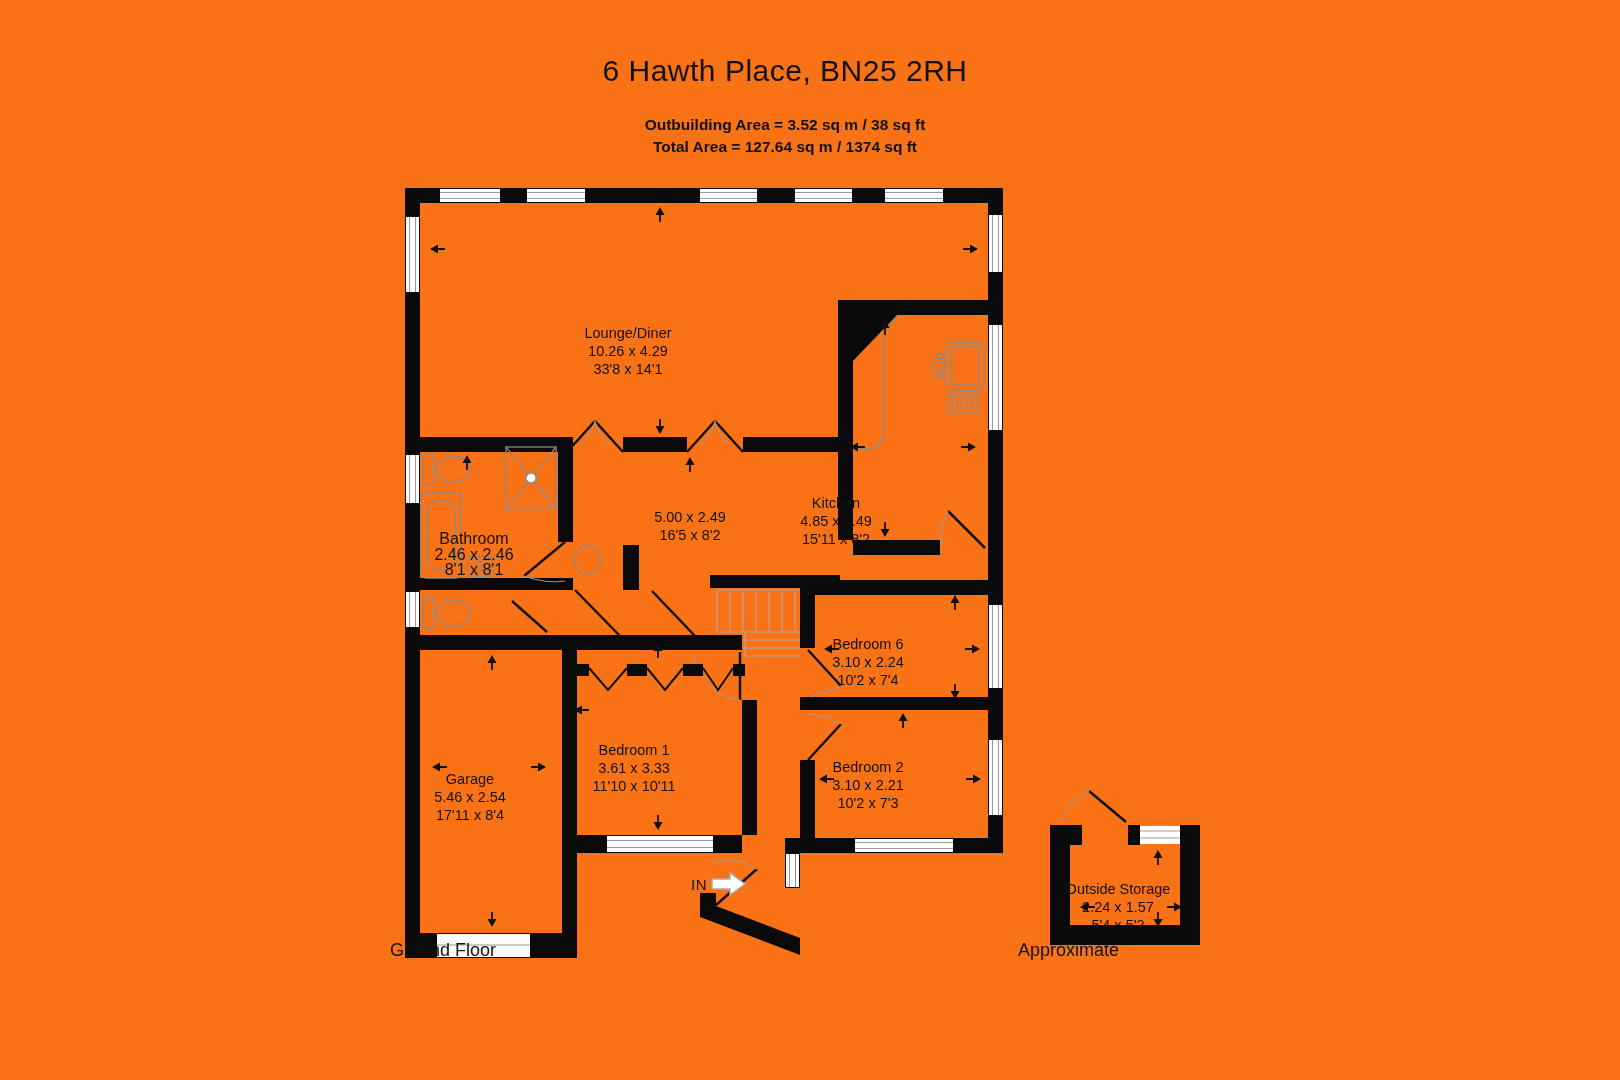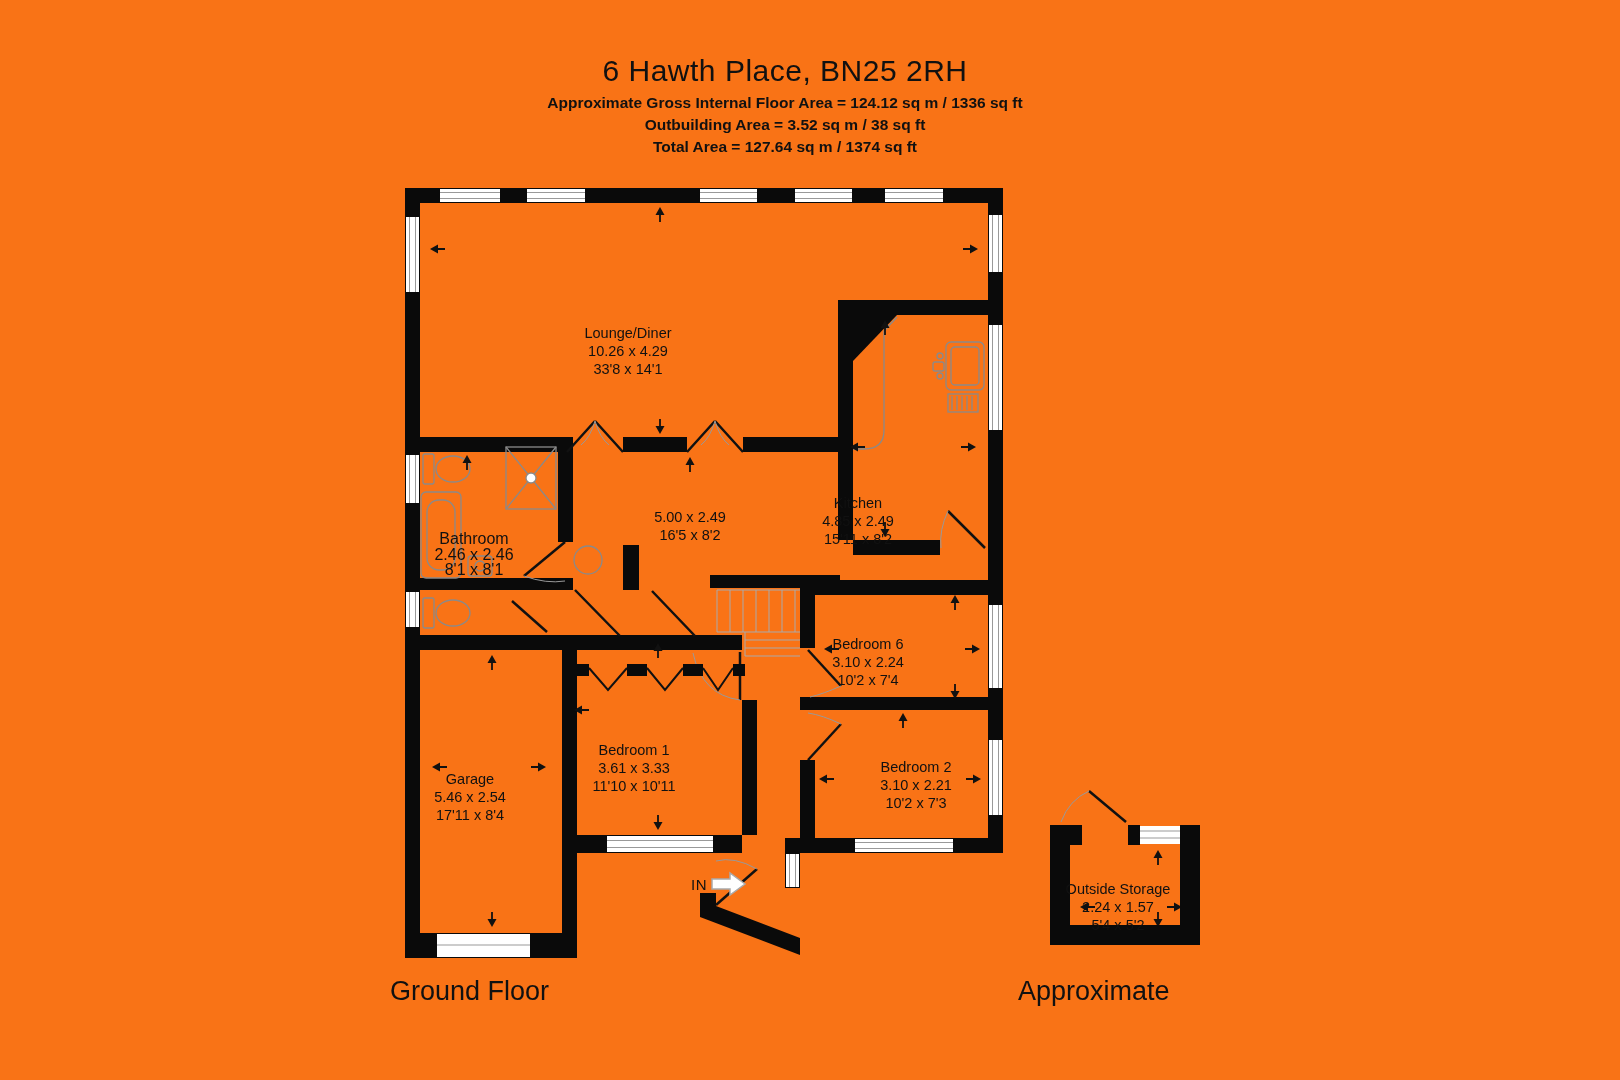--- a/index.html
+++ b/index.html
@@ -5,32 +5,31 @@
   html,body{margin:0;padding:0;background:#fff;}
   .page{position:relative;width:1620px;height:1080px;background:#f97316;overflow:hidden;
         font-family:"Liberation Sans","DejaVu Sans",sans-serif;color:#111;}
   .plan-svg{position:absolute;left:0;top:0;width:1620px;height:1080px;}
   .hdr{position:absolute;left:785px;transform:translateX(-50%);white-space:nowrap;text-align:center;}
   .hdr.title{top:54px;font-size:30px;letter-spacing:.5px;}
   .hdr.sub{font-size:15.5px;font-weight:bold;}
   .lbl{position:absolute;transform:translate(-50%,-50%);text-align:center;white-space:nowrap;
        font-size:14.5px;line-height:18px;margin-top:34px;}
   .lbl.small{font-size:16px;line-height:15.5px;}
-  .floor-name{position:absolute;font-size:27px;margin-top:36px;}
+  .floor-name{position:absolute;font-size:18px;}
   .in-label{position:absolute;transform:translate(-50%,-50%);font-size:15px;letter-spacing:.5px;text-align:right;}
   .disclaimer{position:absolute;left:787px;top:973px;transform:translateX(-50%);
               font-size:14.5px;white-space:nowrap;}
 </style>
 </head>
 <body>
 
 <div class="page">
 
   <div class="hdr title">6 Hawth Place, BN25 2RH</div>
-  <div class="hdr sub" style="top:94px">Approximate Gross Internal Floor Area = 124.12 sq m / 1336 sq ft</div>
   <div class="hdr sub" style="top:116px">Outbuilding Area = 3.52 sq m / 38 sq ft</div>
   <div class="hdr sub" style="top:138px">Total Area = 127.64 sq m / 1374 sq ft</div>
 
   <svg class="plan-svg" viewBox="0 0 1620 1080">
     <defs>
       <path id="arw" d="M0 0 L4.5 8 L0.9 8 L0.9 15 L-0.9 15 L-0.9 8 L-4.5 8 Z"></path>
     </defs>
 
     <g fill="#0a0a0a">
       <rect x="405" y="188" width="598" height="15"></rect>
@@ -221,21 +220,21 @@
       <rect x="1140" y="826" width="40" height="18" fill="#fff"></rect>
       <path d="M1140 831 H1180 M1140 838 H1180" stroke="#999" stroke-width="1" fill="none"></path>
     </g>
   </svg>
 
   <div class="lbl" style="left:628px;top:317px">
     <div>Lounge/Diner</div>
     <div>10.26 x 4.29</div>
     <div>33'8 x 14'1</div>
   </div>
-  <div class="lbl" style="left:858px;top:487px">
+  <div class="lbl" style="left:836px;top:487px">
     <div>Kitchen</div>
     <div>4.85 x 2.49</div>
     <div>15'11 x 8'2</div>
   </div>
   <div class="lbl" style="left:690px;top:492px">
     <div></div>
     <div>5.00 x 2.49</div>
     <div>16'5 x 8'2</div>
   </div>
   <div class="lbl small" style="left:474px;top:520px">
@@ -251,21 +250,21 @@
   <div class="lbl" style="left:634px;top:734px">
     <div>Bedroom 1</div>
     <div>3.61 x 3.33</div>
     <div>11'10 x 10'11</div>
   </div>
   <div class="lbl" style="left:868px;top:628px">
     <div>Bedroom 6</div>
     <div>3.10 x 2.24</div>
     <div>10'2 x 7'4</div>
   </div>
-  <div class="lbl" style="left:916px;top:751px">
+  <div class="lbl" style="left:868px;top:751px">
     <div>Bedroom 2</div>
     <div>3.10 x 2.21</div>
     <div>10'2 x 7'3</div>
   </div>
   <div class="lbl" style="left:1118px;top:873px">
     <div>Outside Storage</div>
     <div>2.24 x 1.57</div>
     <div>5'4 x 5'2</div>
   </div>
 

